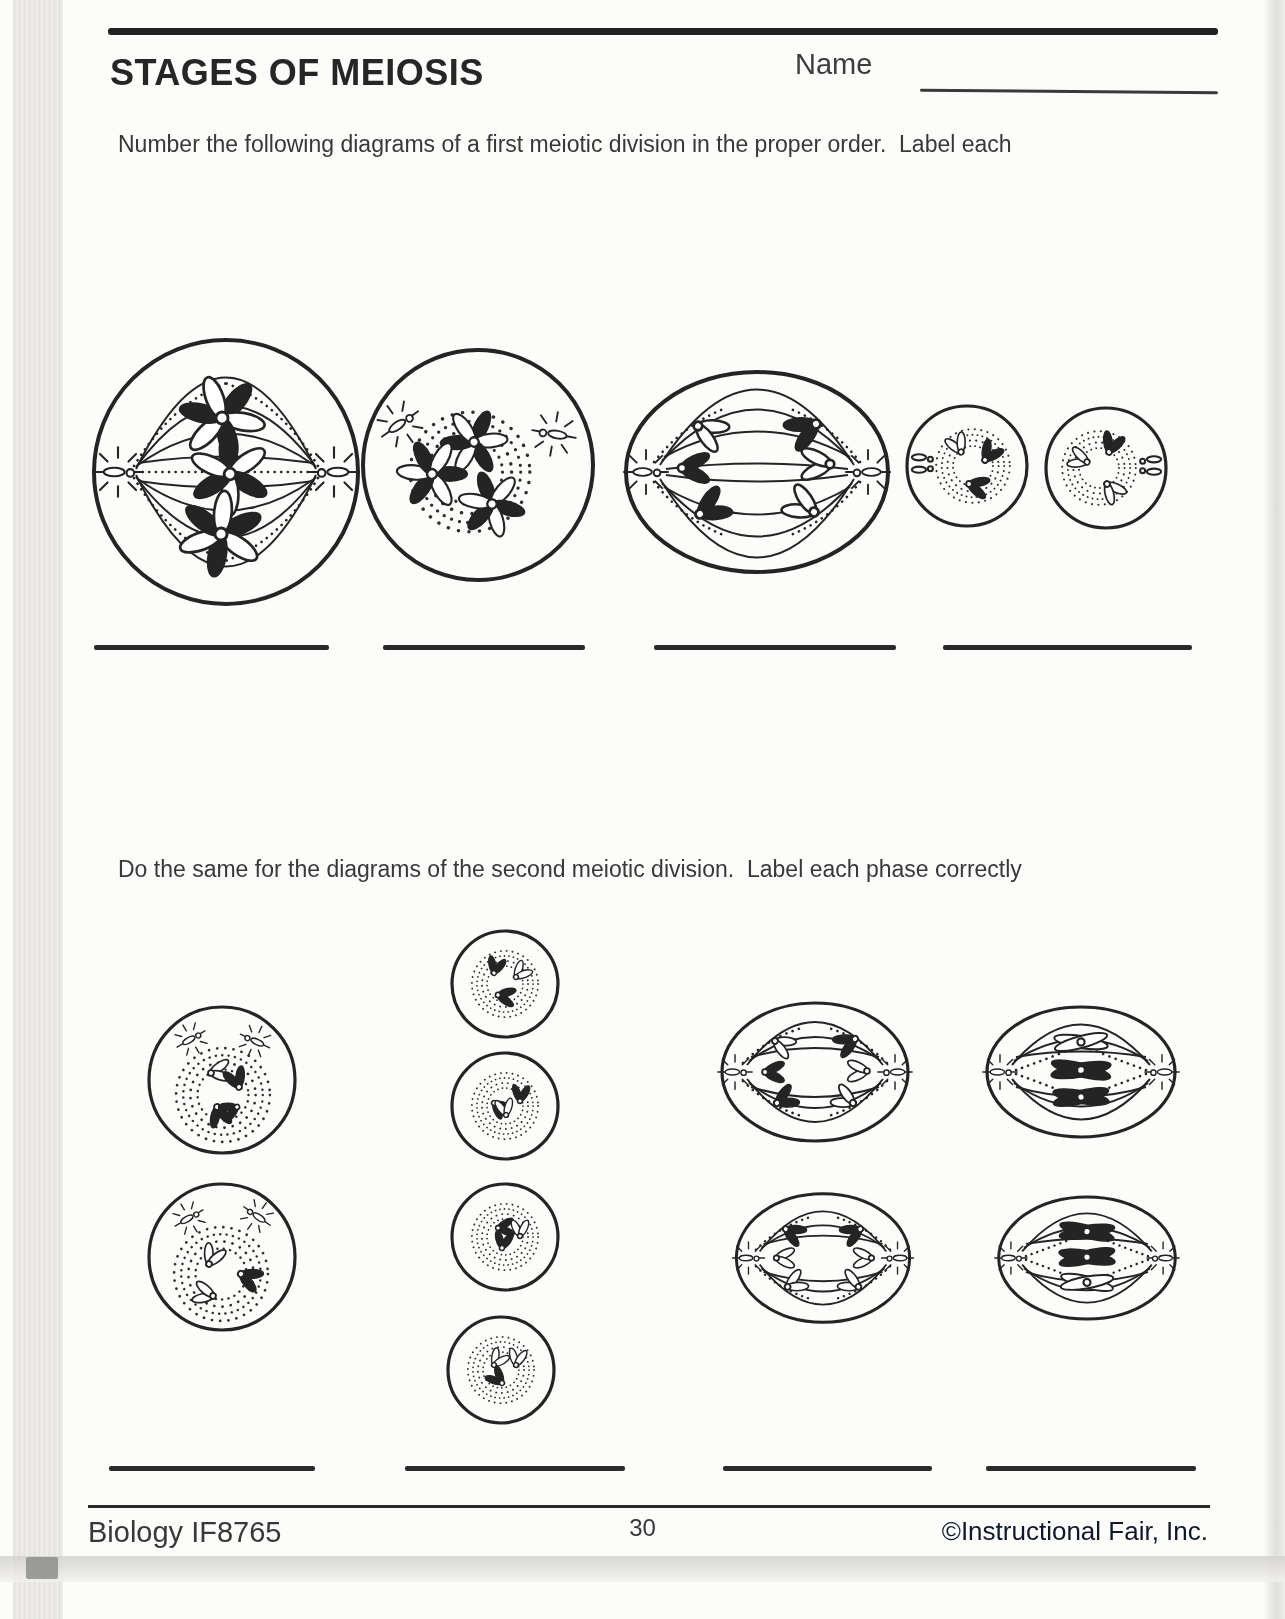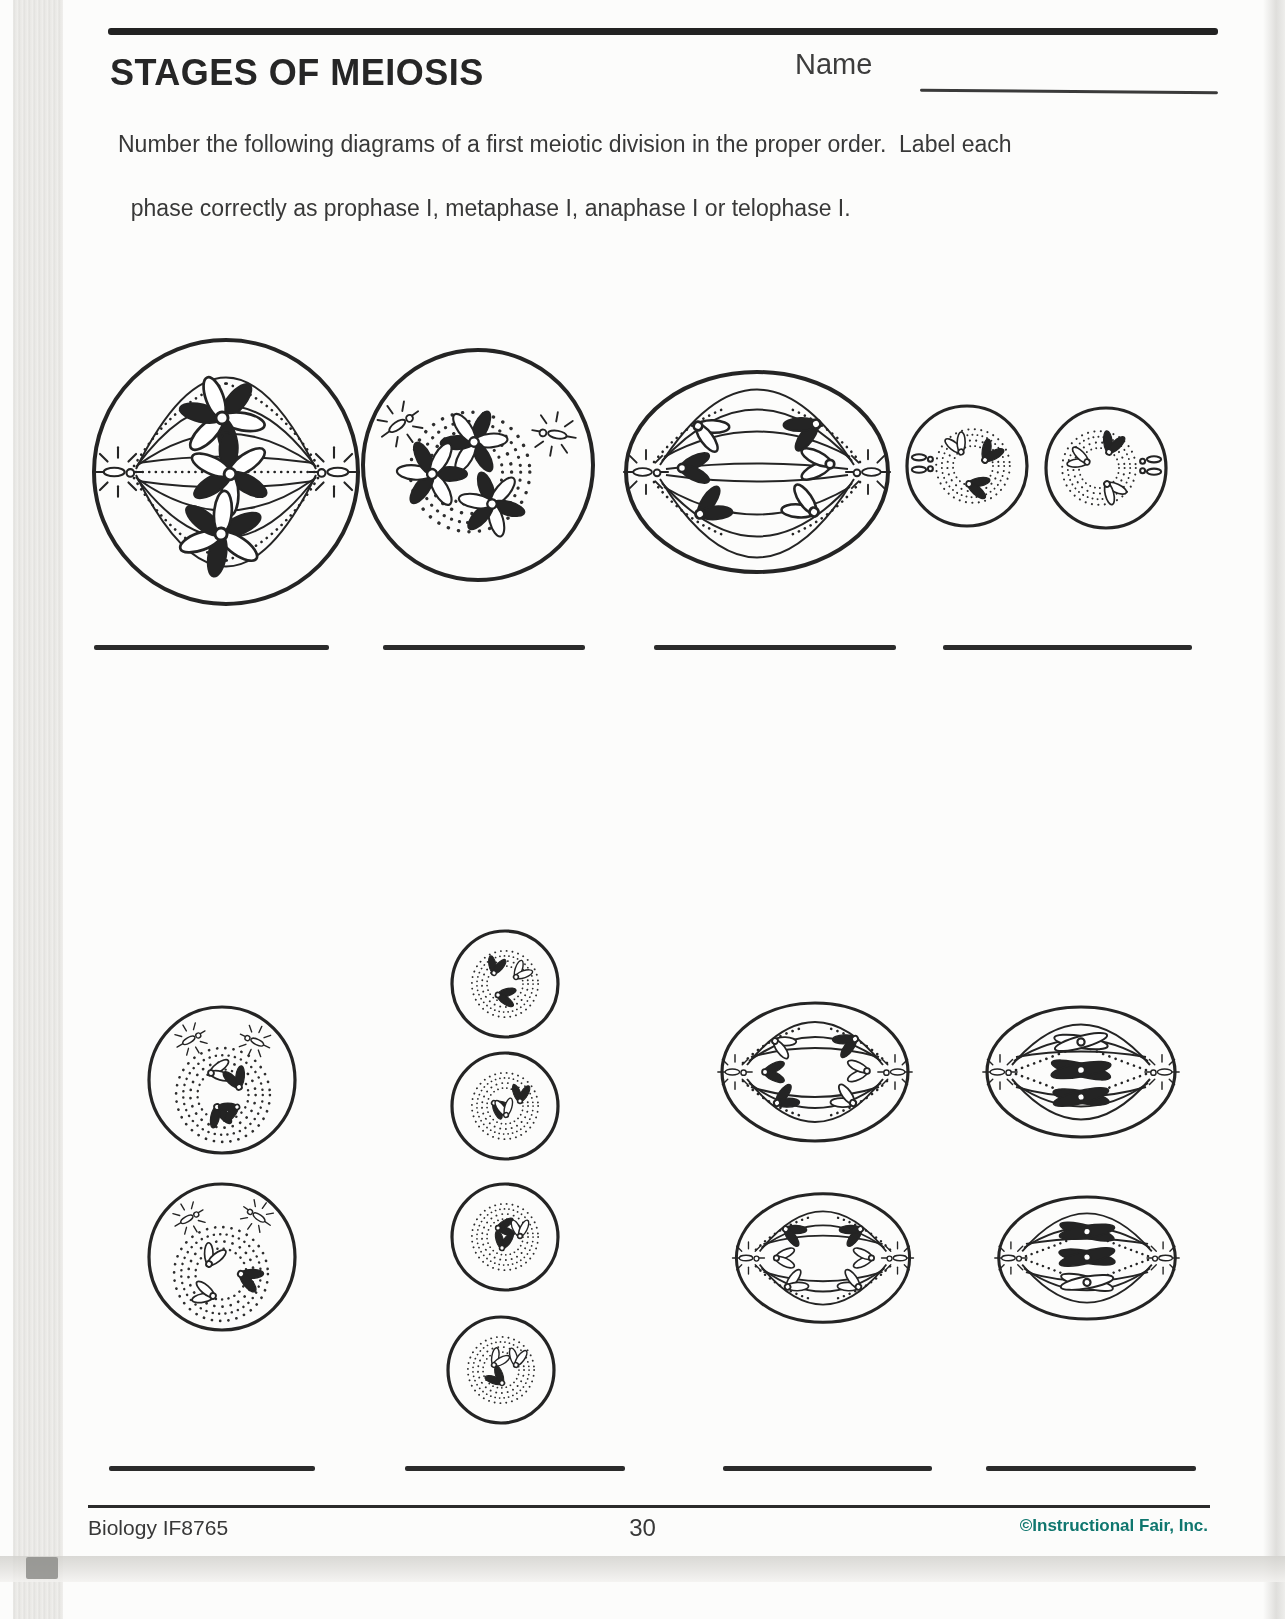--- a/index.html
+++ b/index.html
@@ -45,23 +45,23 @@
   }
   .instr{
     position:absolute; left:110px; margin:8px;
     font-size:23px; line-height:32px; color:#383838; white-space:pre-wrap;
   }
   .instr1{top:120px; width:1110px;}
   .instr2{top:845px; width:1120px;}
   .cell{position:absolute;}
   .ans{position:absolute; height:5px; background:#2b2b2b; border-radius:2px;}
   .footer-rule{position:absolute; left:88px; top:1505px; width:1122px; height:3px; background:#2b2b2b;}
-  .footer-left{position:absolute; left:88px; top:1516px; font-size:21px; color:#383838;}
+  .footer-left{position:absolute; left:88px; top:1516px; font-size:29px; color:#383838;}
   .footer-page{position:absolute; left:50%; transform:translateX(-50%); top:1514px; font-size:24px; color:#383838;text-align:center;}
-  .footer-right{position:absolute; right:77px; top:1516px; font-size:17px; color:#0f766e;font-weight:bold;}
+  .footer-right{position:absolute; right:77px; top:1516px; font-size:26px; color:#0f172a;}
   
   .mem{fill:none; stroke:#242424; stroke-width:4;}
   .mem3{stroke-width:3.2;}
   .fib{fill:none; stroke:#242424; stroke-width:2;}
   .fdot{fill:none; stroke:#242424; stroke-width:2.6; stroke-dasharray:0.1 6.5; stroke-linecap:round;}
   .ray line{stroke:#242424; stroke-width:2.2; stroke-linecap:round;}
   .wb{fill:#fff; stroke:#242424; stroke-width:2.2;}
   .kb{fill:#242424; stroke:#242424; stroke-width:1.5;}
   .kw{fill:#fff; stroke:#242424; stroke-width:2;}
   .spk{fill:none; stroke:#2e2e2e; stroke-width:2.6; stroke-dasharray:0.1 8; stroke-linecap:round;}
@@ -136,21 +136,21 @@
   <div class="edge-right"></div>
   <div class="bottom-band"></div>
   <div class="bottom-smudge"></div>
 
   <div class="top-rule"></div>
   <h1 class="title">STAGES OF MEIOSIS</h1>
   <span class="name-label">Name</span>
   <span class="name-line"></span>
 
   <p class="instr instr1"><span>Number the following diagrams of a first meiotic division in the proper order.  Label each</span><br>
-  <span>phase correctly as prophase I, metaphase I, anaphase I or telophase I.</span></p>
+  </p>
 
   <svg class="cell" style="left:90px;top:336px" width="272" height="272" viewBox="0 0 272 272">
     <circle cx="136" cy="136" r="132" class="mem"></circle>
     <path class="fib" d="M46,133 Q136,-50 226,133"></path>
     <path class="fib" d="M46,131 Q136,8 226,131"></path>
     <path class="fib" d="M48,129 Q136,66 224,129"></path>
     <path class="fib" d="M48,127 Q136,114 224,127"></path>
     <path class="fib" d="M48,145 Q136,158 224,145"></path>
     <path class="fib" d="M48,143 Q136,206 224,143"></path>
     <path class="fib" d="M46,141 Q136,262 226,141"></path>
@@ -217,21 +217,21 @@
     <use href="#dyad-w" transform="translate(46,58) rotate(-70) scale(0.8)"></use>
     <use href="#dyad-b" transform="translate(68,48) rotate(20) scale(0.85)"></use>
     <use href="#dyad-w" transform="translate(66,80) rotate(140) scale(0.85)"></use>
   </svg>
 
   <div class="ans" style="left:94px;top:645px;width:235px"></div>
   <div class="ans" style="left:383px;top:645px;width:202px"></div>
   <div class="ans" style="left:654px;top:645px;width:242px"></div>
   <div class="ans" style="left:943px;top:645px;width:249px"></div>
 
-  <p class="instr instr2"><br>
+  <p class="instr instr2"><span>Do the same for the diagrams of the second meiotic division.  Label each phase correctly</span><br>
   </p>
 
   <svg class="cell" style="left:145px;top:1003px" width="154" height="154" viewBox="0 0 154 154">
     <circle cx="77" cy="77" r="73" class="mem mem3"></circle>
     <use href="#pole" transform="translate(46,36) rotate(-30) scale(0.62)"></use>
     <use href="#pole" transform="translate(110,38) scale(-0.62,0.62) rotate(-25)"></use>
     <use href="#speckle" transform="translate(78,92) scale(1.02)"></use>
     <use href="#dyad-w" transform="translate(66,70) rotate(80) scale(0.85)"></use>
     <use href="#dyad-b" transform="translate(94,84) rotate(-20) scale(0.85)"></use>
     <use href="#dyad-b" transform="translate(72,104) rotate(165) scale(0.85)"></use>

